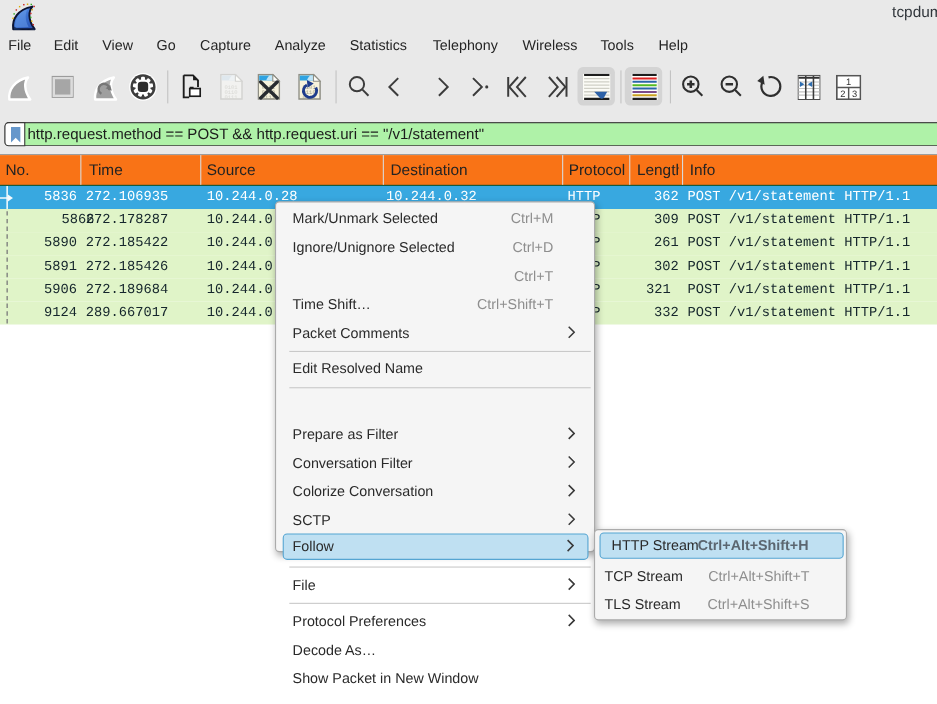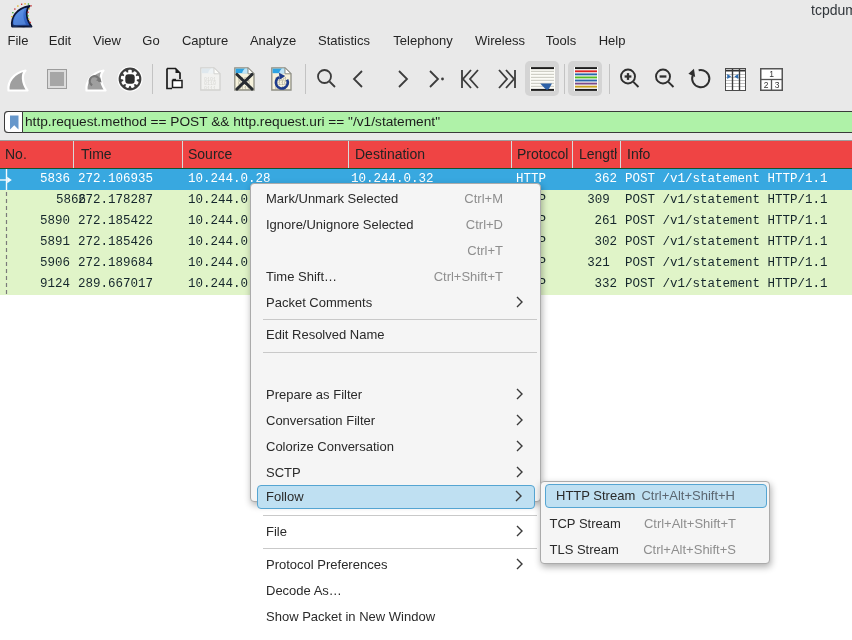--- a/index.html
+++ b/index.html
@@ -10,36 +10,36 @@
   #chrome{position:absolute;top:0;left:0;width:852px;height:140px;background:#e9e9e9;}
   #title{position:absolute;top:2px;left:811px;font-size:14px;color:#31363b;white-space:nowrap;}
   .mitem{position:absolute;top:33px;transform:translateX(-50%);font-size:13px;color:#252525;white-space:nowrap;}
   .tsep{position:absolute;top:64px;width:1px;height:30px;background:#c3c3c3;}
   .ticon{position:absolute;}
   .tbtn{position:absolute;width:34px;height:35px;background:#d4d4d4;border-radius:5px;}
   #fwrap{position:absolute;top:111px;left:4px;width:848px;height:22px;background:#aff2a8;border:1px solid #3a3a3a;border-right:none;border-radius:4px 0 0 4px;box-sizing:border-box;}
   #fbook{position:absolute;top:111px;left:4px;width:19px;height:22px;background:#ffffff;border:1px solid #3a3a3a;border-radius:4px 0 0 4px;box-sizing:border-box;}
   #ftext{position:absolute;top:114px;left:25px;font-size:13.7px;color:#1c1c1c;white-space:nowrap;}
   #fline{position:absolute;top:140px;left:0;width:852px;height:1px;background:#9d9d9d;}
-  #phead{position:absolute;top:141px;left:0;width:852px;height:27px;background:#ef4444;border-bottom:7px solid #14532d;}
+  #phead{position:absolute;top:141px;left:0;width:852px;height:27px;background:#f97316;border-bottom:7px solid #14532d;}
   .hdiv{position:absolute;top:0;width:1px;height:27px;background:#d9d9d9;}
   .hlab{position:absolute;top:5px;font-size:14px;color:#232323;white-space:nowrap;}
   #rows{position:absolute;top:169px;left:0;width:852px;height:126px;font-family:"Liberation Mono",monospace;font-size:12.5px;}
   .prow{position:absolute;left:0;width:852px;height:21px;background:#e0f4c8;color:#15262c;white-space:pre;}
   .prow div{position:absolute;top:3px;}
   .sel{background:#38a8e0;color:#ffffff;}
   .menu{position:absolute;background:#f5f5f5;border:1px solid #ababab;border-radius:4px;box-shadow:1px 3px 7px rgba(0,0,0,0.32);box-sizing:border-box;}
   .mi{position:absolute;left:6px;width:278px;height:24px;font-size:13px;color:#2a2a2a;}
   .mi .lab{position:absolute;left:9px;top:4px;white-space:nowrap;}
   .mi .sc{position:absolute;right:32px;top:4px;color:#8e8e8e;white-space:nowrap;text-align:right;}
   .mi .arr{position:absolute;right:12px;top:5px;}
   .msep{position:absolute;left:12px;width:274px;height:1px;background:#c9c9c9;}
   .hili{background:#bfe0f2;border:1px solid #55a5d2;border-radius:4px;box-sizing:border-box;}
   .hili .lab{left:8px;top:3px;}
-  .hili .sc{top:3px;color:#5b6670;}
+  .hili .sc{top:3px;color:#5b6670;font-weight:bold;}
   .hili .arr{top:4px;}
 </style>
 </head>
 <body>
 <div id="win">
   <div id="chrome"></div>
   <div id="title">tcpdump.pcap</div>
   <svg class="abs" style="left:8px;top:1px" width="30" height="28" viewBox="0 0 30 28">
  <defs>
         <linearGradient id="lg" x1="0.2" y1="0" x2="0.8" y2="1">
@@ -257,21 +257,21 @@
     <div class="hlab" style="left:5px">No.</div>
     <div class="hlab" style="left:81px">Time</div>
     <div class="hlab" style="left:188px">Source</div>
     <div class="hlab" style="left:355px">Destination</div>
     <div class="hlab" style="left:517px">Protocol</div>
     <div class="hlab" style="left:579px;width:38px;overflow:hidden">Length</div>
     <div class="hlab" style="left:627px">Info</div>
   </div>
   <div id="rows">
       <div class="prow sel" style="top:0px"><div style="left:40px;width:30px;text-align:right">5836</div><div style="left:78px">272.106935</div><div style="left:188px">10.244.0.28</div><div style="left:351px">10.244.0.32</div><div style="left:516px">HTTP</div><div style="left:580px;width:37px;text-align:right">362</div><div style="left:625px">POST /v1/statement HTTP/1.1</div></div>
-<div class="prow" style="top:21px"><div style="left:56px;width:30px;text-align:left">5866</div><div style="left:78px">272.178287</div><div style="left:188px">10.244.0.28</div><div style="left:351px">10.244.0.32</div><div style="left:516px">HTTP</div><div style="left:580px;width:37px;text-align:center">309</div><div style="left:625px">POST /v1/statement HTTP/1.1</div></div>
+<div class="prow" style="top:21px"><div style="left:56px;width:30px;text-align:left">5866</div><div style="left:78px">272.178287</div><div style="left:188px">10.244.0.28</div><div style="left:351px">10.244.0.32</div><div style="left:516px">HTTP</div><div style="left:580px;width:37px;text-align:right">309</div><div style="left:625px">POST /v1/statement HTTP/1.1</div></div>
 <div class="prow" style="top:42px"><div style="left:40px;width:30px;text-align:right">5890</div><div style="left:78px">272.185422</div><div style="left:188px">10.244.0.28</div><div style="left:351px">10.244.0.32</div><div style="left:516px">HTTP</div><div style="left:580px;width:37px;text-align:right">261</div><div style="left:625px">POST /v1/statement HTTP/1.1</div></div>
 <div class="prow" style="top:63px"><div style="left:40px;width:30px;text-align:right">5891</div><div style="left:78px">272.185426</div><div style="left:188px">10.244.0.28</div><div style="left:351px">10.244.0.32</div><div style="left:516px">HTTP</div><div style="left:580px;width:37px;text-align:right">302</div><div style="left:625px">POST /v1/statement HTTP/1.1</div></div>
 <div class="prow" style="top:84px"><div style="left:40px;width:30px;text-align:right">5906</div><div style="left:78px">272.189684</div><div style="left:188px">10.244.0.28</div><div style="left:351px">10.244.0.32</div><div style="left:516px">HTTP</div><div style="left:580px;width:37px;text-align:center">321</div><div style="left:625px">POST /v1/statement HTTP/1.1</div></div>
 <div class="prow" style="top:105px"><div style="left:40px;width:30px;text-align:right">9124</div><div style="left:78px">289.667017</div><div style="left:188px">10.244.0.28</div><div style="left:351px">10.244.0.32</div><div style="left:516px">HTTP</div><div style="left:580px;width:37px;text-align:right">332</div><div style="left:625px">POST /v1/statement HTTP/1.1</div></div>
 <svg style="position:absolute;left:0;top:0" width="16" height="126" viewBox="0 0 16 126">
   <line x1="6.5" y1="0" x2="6.5" y2="21" stroke="#f4fafd" stroke-width="1.4"></line>
   <line x1="0" y1="11" x2="7.5" y2="11" stroke="#f4fafd" stroke-width="1.4"></line>
   <path d="M7.2 7.8 L11.8 11 L7.2 14.2 Z" fill="#f4fafd"></path>
   <line x1="6.5" y1="23" x2="6.5" y2="126" stroke="#7a7a7a" stroke-width="1.2" stroke-dasharray="4,3"></line>
 </svg>

